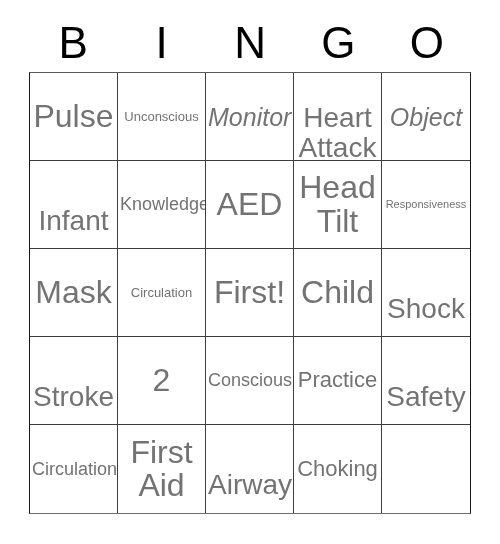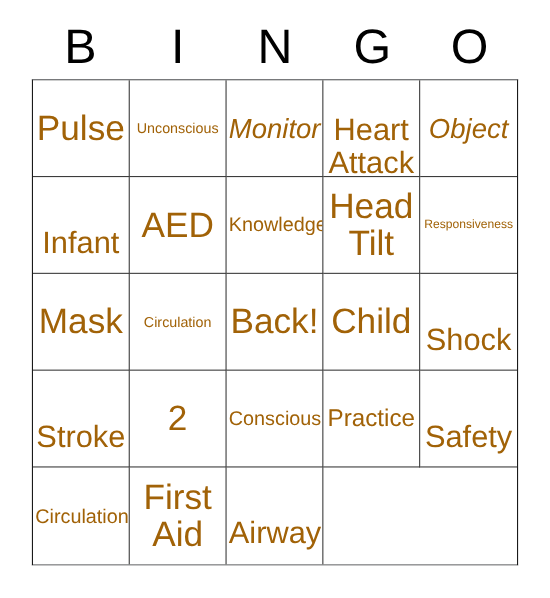--- a/index.html
+++ b/index.html
@@ -58,21 +58,21 @@
   }
   .cell {
     box-sizing: border-box;
     border-right: 1px solid #3c3c3c;
     border-bottom: 1px solid #3c3c3c;
     display: flex;
     align-items: center;
     justify-content: center;
     text-align: center;
     padding: 1px 2px;
-    color: #a16207;
+    color: #737373;
     overflow: hidden;
   }
   .cell:nth-child(5n) {
     border-right: none;
   }
   .cell:nth-child(n+21) {
     border-bottom: none;
   }
   .cell-text {
     display: block;
@@ -116,41 +116,41 @@
       <div class="cell sz-xl">
         <span class="cell-text">Heart
 Attack</span>
       </div>
       <div class="cell sz-lg">
         <span class="cell-text">Object</span>
       </div>
       <div class="cell sz-xl">
         <span class="cell-text">Infant</span>
       </div>
+      <div class="cell sz-sm">
+        <span class="cell-text">Knowledge</span>
+      </div>
       <div class="cell sz-xxl">
         <span class="cell-text">AED</span>
-      </div>
-      <div class="cell sz-sm">
-        <span class="cell-text">Knowledge</span>
       </div>
       <div class="cell sz-xxl">
         <span class="cell-text">Head
 Tilt</span>
       </div>
       <div class="cell sz-xxs">
         <span class="cell-text">Responsiveness</span>
       </div>
       <div class="cell sz-xxl">
         <span class="cell-text">Mask</span>
       </div>
       <div class="cell sz-xs">
         <span class="cell-text">Circulation</span>
       </div>
       <div class="cell sz-xxl">
-        <span class="cell-text">Back!</span>
+        <span class="cell-text">First!</span>
       </div>
       <div class="cell sz-xxl">
         <span class="cell-text">Child</span>
       </div>
       <div class="cell sz-xl">
         <span class="cell-text">Shock</span>
       </div>
       <div class="cell sz-xl">
         <span class="cell-text">Stroke</span>
       </div>
@@ -169,15 +169,18 @@
       <div class="cell sz-sm">
         <span class="cell-text">Circulation</span>
       </div>
       <div class="cell sz-xxl">
         <span class="cell-text">First
 Aid</span>
       </div>
       <div class="cell sz-xl">
         <span class="cell-text">Airway</span>
       </div>
+      <div class="cell sz-md">
+        <span class="cell-text">Choking</span>
+      </div>
     </div>
 
 </div>
 
 </body></html>

